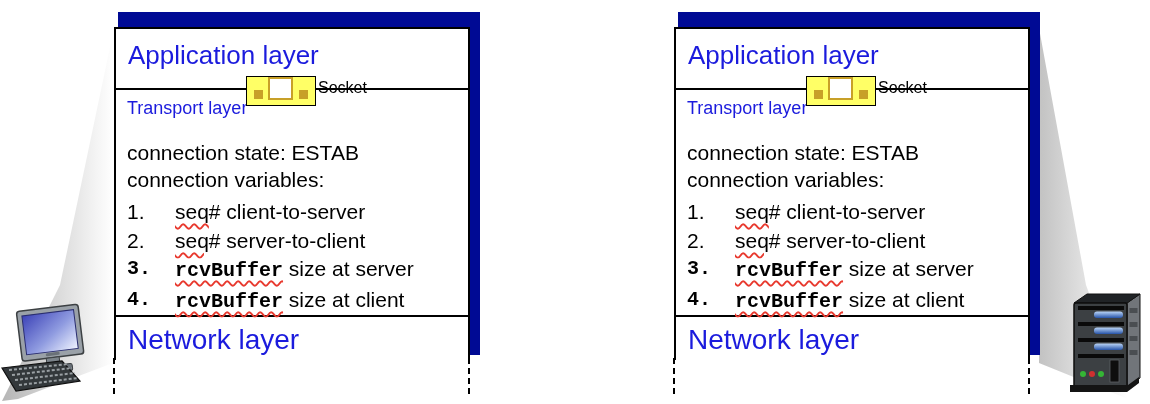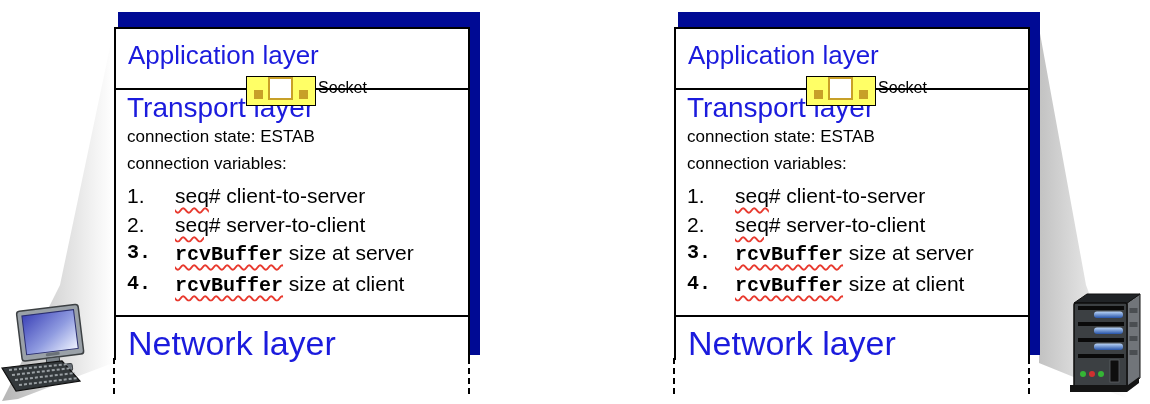--- a/index.html
+++ b/index.html
@@ -18,34 +18,34 @@
   .card{
     position:absolute;width:356px;height:333px;background:#fff;
     border:2px solid #000;border-bottom:none;box-sizing:border-box;
   }
   .card-l{left:114px;top:27px;}
   .card-r{left:674px;top:27px;}
 
   .sec-app{height:61px;border-bottom:2px solid #000;box-sizing:border-box;}
   .app-title{padding:11px 4px 0 12px;font-size:26px;color:var(--layer-text-blue,#1b1bdd);}
   .sec-transport{height:225px;box-sizing:border-box;padding:5px 0 0 11px;position:relative;}
-  .t-title{font-size:28px;line-height:26px;margin-bottom:2px;color:var(--layer-text-blue,#1b1bdd);}
-  .t-line{font-size:17px;line-height:27px;}
+  .t-title{font-size:18px;line-height:26px;margin-bottom:18px;color:var(--layer-text-blue,#1b1bdd);}
+  .t-line{font-size:21px;line-height:27px;}
   .vlist{margin-top:5px;}
   .row{display:flex;font-size:21px;line-height:28.5px;}
   .row .num{width:48px;flex:none;}
   .mono{font-family:"Liberation Mono","DejaVu Sans Mono",monospace;font-weight:bold;font-size:20px;}
   .rest{white-space:pre;}
   .squig{
     text-decoration-line:underline;text-decoration-style:wavy;
     text-decoration-color:var(--squiggle-red,#e8392e);
     text-decoration-thickness:2px;text-underline-offset:4px;text-align:right;
   }
   .sec-network{border-top:2px solid #000;box-sizing:border-box;height:47px;}
-  .n-title{padding:7px 6px 0 12px;font-size:34px;color:var(--layer-text-blue,#1b1bdd);}
+  .n-title{padding:7px 6px 0 12px;font-size:28px;color:var(--layer-text-blue,#1b1bdd);}
 
   
   .socket{
     position:absolute;left:130px;top:47px;width:70px;height:30px;
     background:var(--socket-yellow,#ffff66);border:1.5px solid #000;box-sizing:border-box;z-index:3;
   }
   .socket .door{
     position:absolute;left:21px;top:0px;width:21px;height:19px;
     background:#fff;border:2.5px solid var(--socket-pin-gold,#c8a028);
   }

